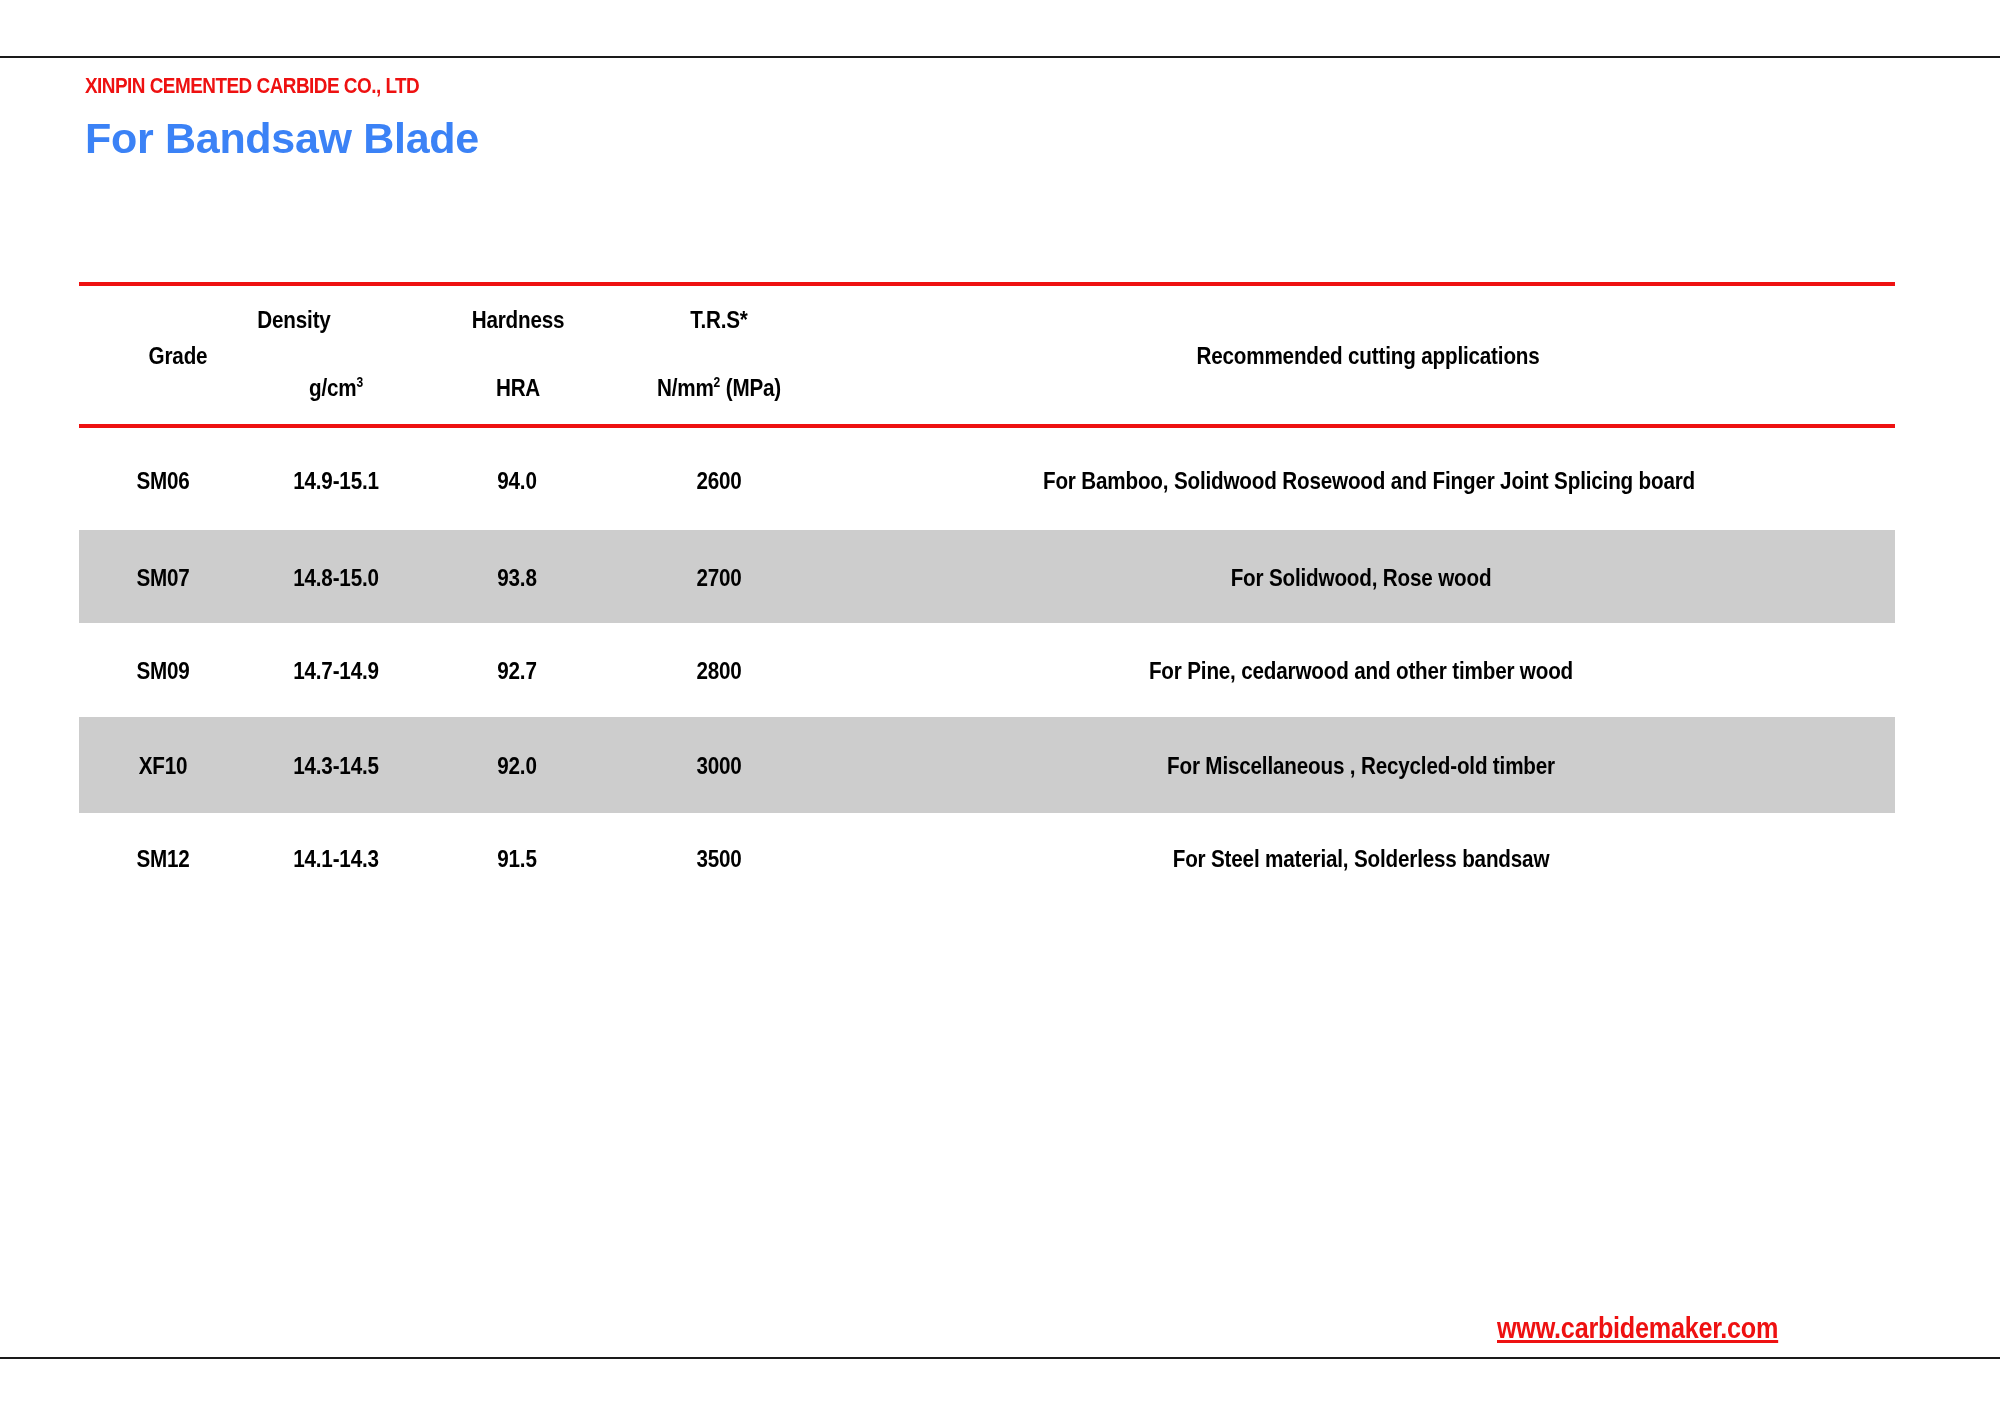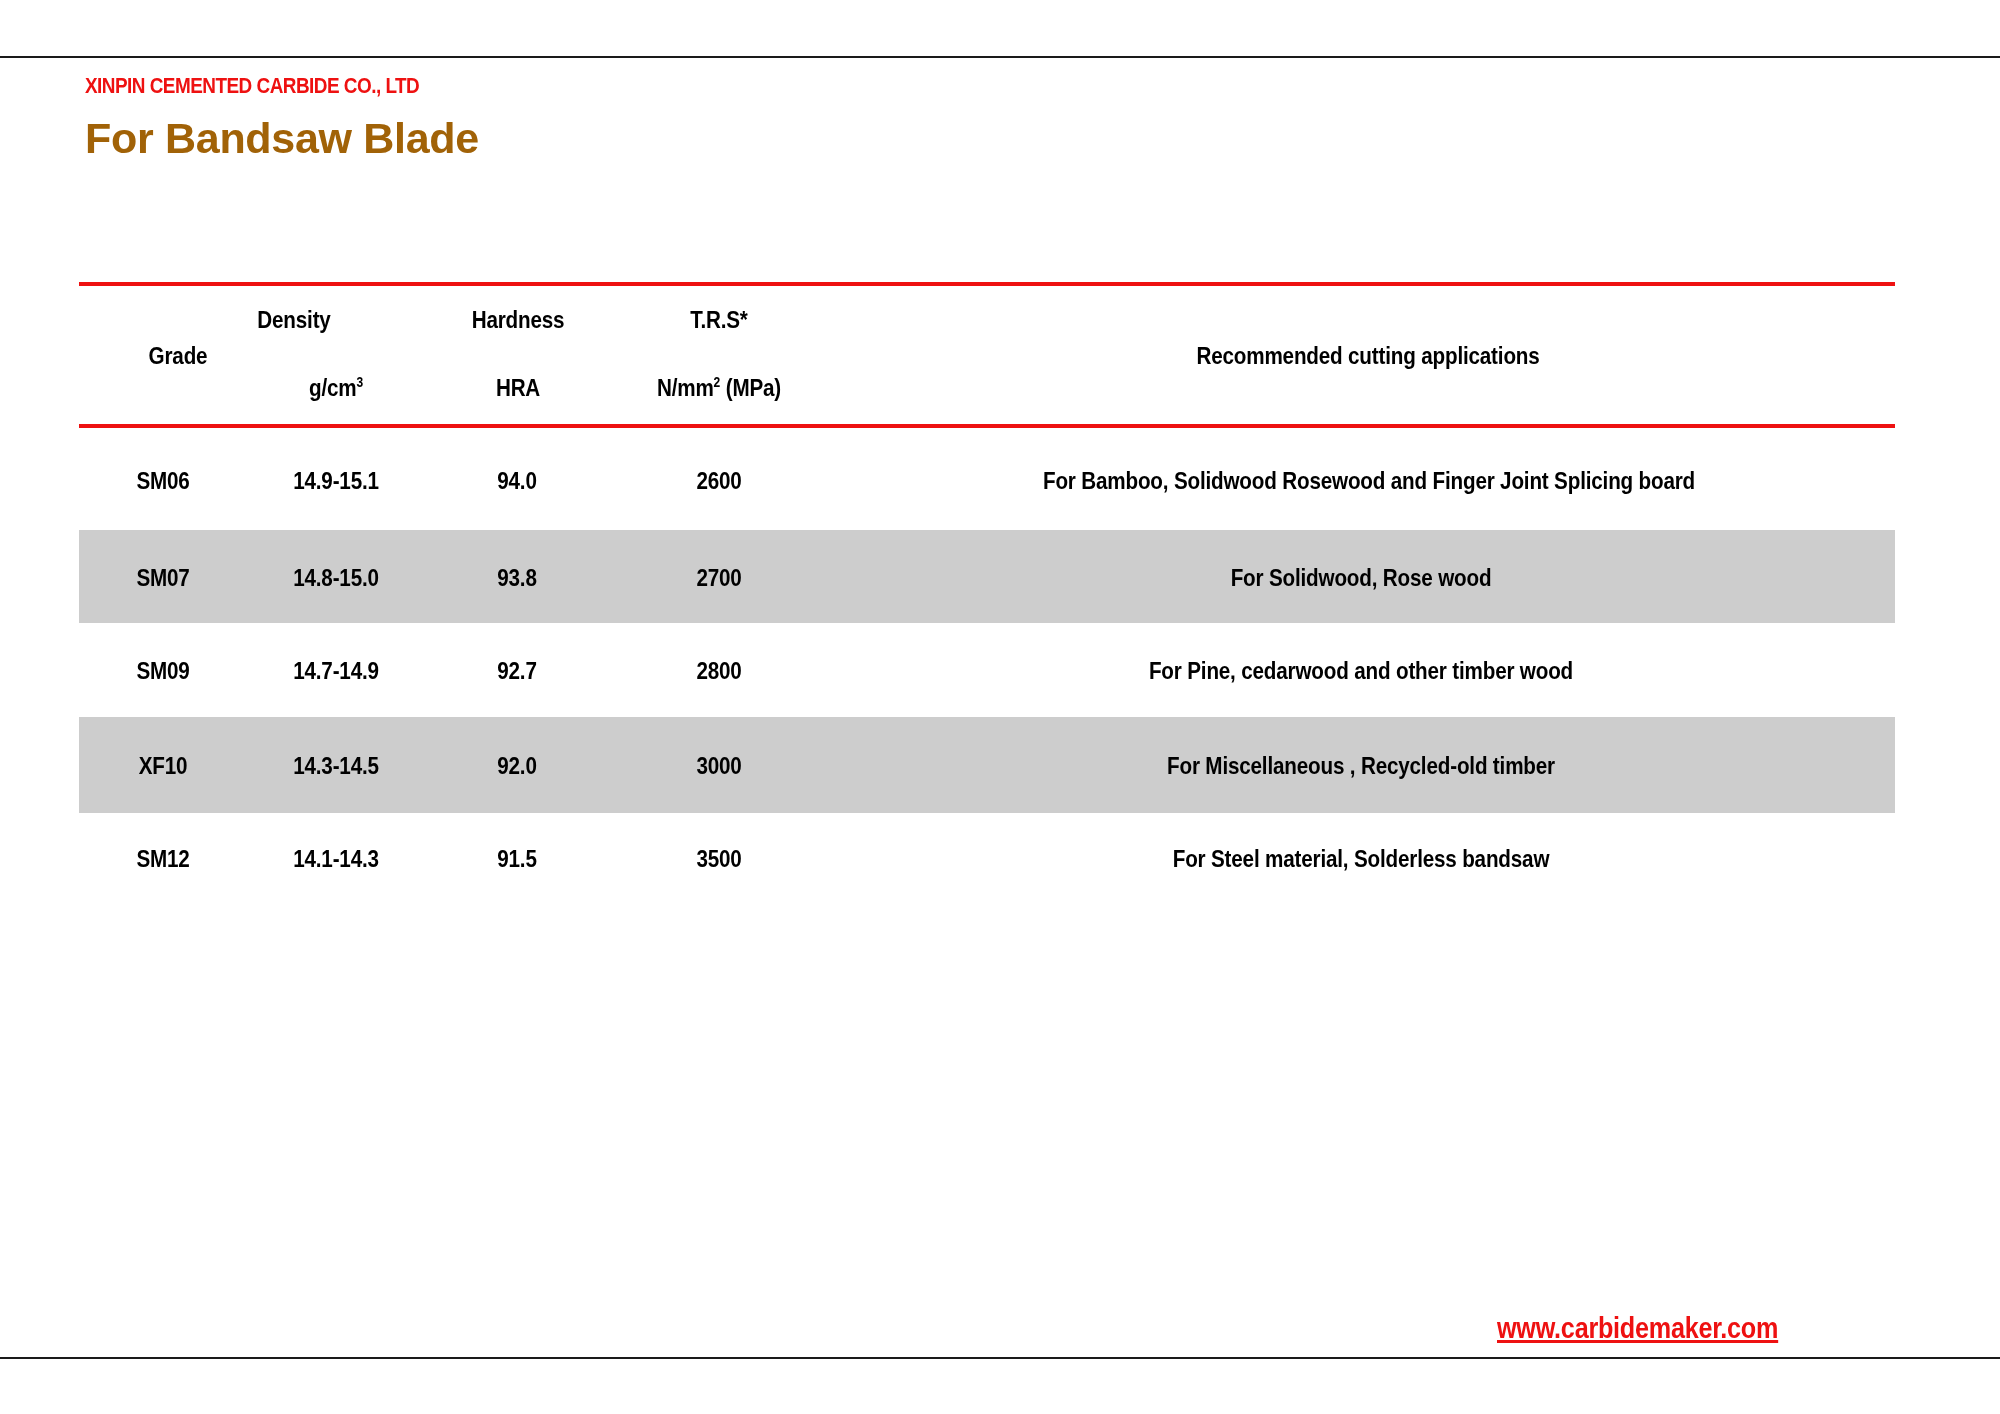--- a/index.html
+++ b/index.html
@@ -4,21 +4,21 @@
 <style>
   html, body { margin:0; padding:0; background:#ffffff; }
   body { width:2000px; height:1414px; position:relative; overflow:hidden;
          font-family:"Liberation Sans", "DejaVu Sans", sans-serif; color:#000; }
   .hline { position:absolute; left:0; width:2000px; height:2px; background:#1a1a1a; }
   #top-rule { top:56px; }
   #bottom-rule { top:1357px; }
   #company { position:absolute; left:85px; top:73px; font-size:22px; font-weight:bold;
              color:#ee1111; letter-spacing:-0.6px; white-space:nowrap; transform:scaleX(0.86); transform-origin:left; }
   #title { position:absolute; left:85px; top:114px; font-size:43px; font-weight:bold;
-           color:#a16207; white-space:nowrap; letter-spacing:-0.3px; }
+           color:#3b82f6; white-space:nowrap; letter-spacing:-0.3px; }
   .red-rule { position:absolute; left:79px; width:1816px; height:4px; background:#ee1111; }
   #rule-head-top { top:282px; }
   #rule-head-bottom { top:424px; }
   .cell { position:absolute; font-weight:bold; font-size:24px; white-space:nowrap;
           transform:translate(-50%,-50%) scaleX(0.86); letter-spacing:-0.2px; }
   .row-bg { position:absolute; left:79px; width:1816px; background:#cdcdcd; }
   sup { font-size:14px; vertical-align:9px; }
   #footer-link { position:absolute; left:1497px; top:1311px; font-size:30px; font-weight:bold;
                  color:#ee1111; text-decoration:underline; text-decoration-thickness:3px;
                  white-space:nowrap; transform:scaleX(0.84); transform-origin:left; letter-spacing:-0.3px; }

